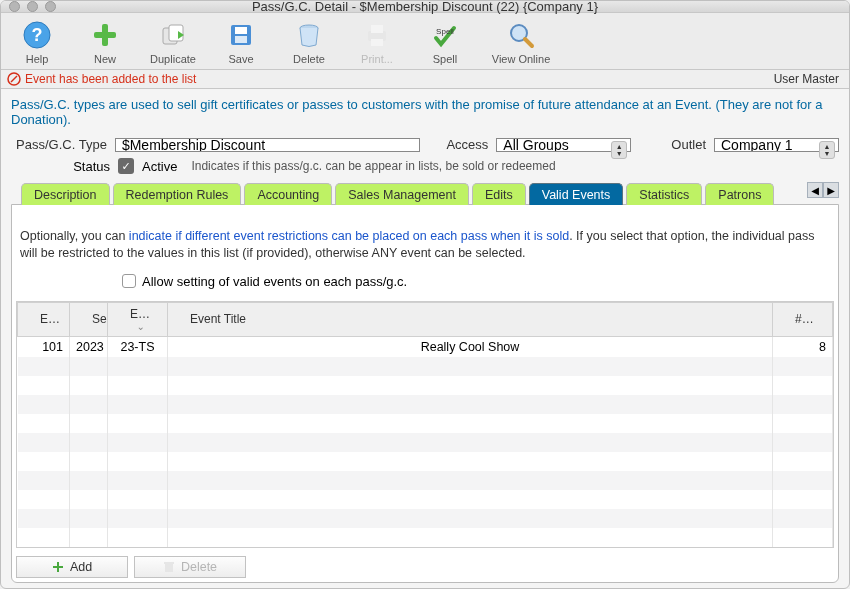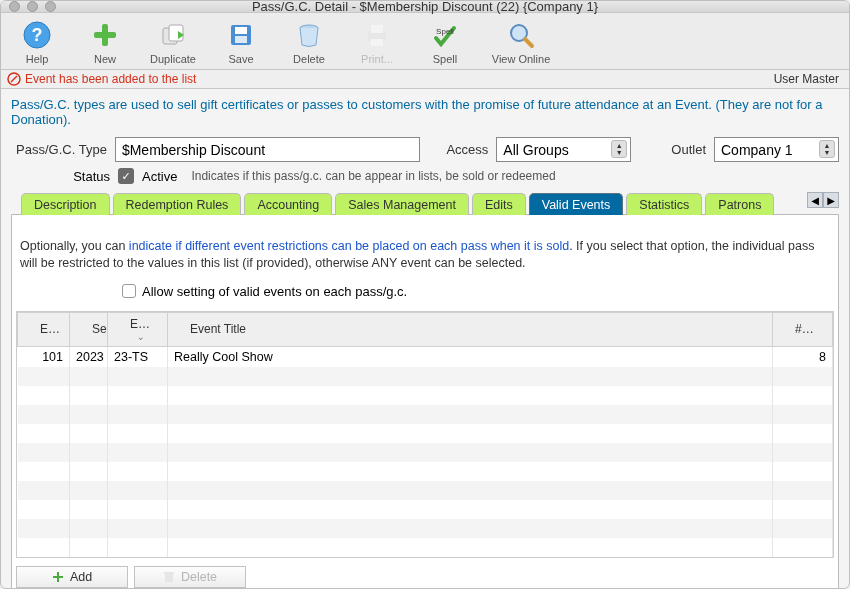--- a/index.html
+++ b/index.html
@@ -13,21 +13,21 @@
   .tbtn { display: flex; flex-direction: column; align-items: center; width: 56px; cursor: pointer; }
   .tbtn .ico { width: 32px; height: 32px; display: flex; align-items: center; justify-content: center; }
   .tbtn .lbl { font-size: 11px; color: #555; margin-top: 2px; }
   .tbtn.disabled .lbl { color: #bbb; }
   .statusrow { display: flex; align-items: center; justify-content: space-between; padding: 2px 10px 2px 6px; background: #efefef; border-bottom: 1px solid #c7c7c7; font-size: 12px; }
   .statusrow .msg { color: #d6301a; display: flex; align-items: center; gap: 4px; }
   .statusrow .user { color: #333; }
   .desc { padding: 8px 10px 6px 10px; color: #0369a1; }
   .formrow { display: flex; align-items: center; padding: 4px 10px; gap: 8px; }
   .formrow label { text-align: right; color: #333; }
-  .field { height: 25px; border: 1px solid #888; background: #fff; padding: 0 6px; font-size: 14px; }
+  .field { height: 14px; border: 1px solid #888; background: #fff; padding: 0 6px; font-size: 14px; }
   .select-wrap { position: relative; display: inline-flex; align-items: center; }
   .select-wrap .field { padding-right: 24px; }
   .select-arrows { position: absolute; right: 4px; top: 3px; width: 16px; height: 18px; background: #e0e0e0; border-radius: 3px; display: flex; flex-direction: column; align-items: center; justify-content: center; font-size: 7px; line-height: 7px; color: #333; border: 1px solid #bbb; }
   .statusline { display: flex; align-items: center; gap: 8px; padding: 2px 10px 8px 10px; }
   .statusline .lbl1 { width: 99px; text-align: right; }
   .chk { width: 16px; height: 16px; border-radius: 3px; background: #6a6a6a; color: #fff; display: inline-flex; align-items: center; justify-content: center; font-size: 11px; }
   .hint { color: #555; font-size: 12px; }
   .tabs-wrap { position: relative; padding: 0 10px; }
   .tabs { display: flex; gap: 3px; padding-left: 10px; }
   .tab { padding: 4px 12px 3px 12px; background: #bef264; border: 1px solid #bbb; border-bottom: none; border-radius: 5px 5px 0 0; font-size: 12.5px; color: #333; cursor: pointer; position: relative; top: 1px; }
@@ -35,21 +35,21 @@
   .tab-arrows { position: absolute; right: 10px; top: 0; display: flex; }
   .tab-arrows .arr { width: 16px; height: 16px; background: #dadee2; border: 1px solid #a6b0bb; display: flex; align-items: center; justify-content: center; font-size: 10px; }
   .panel { margin: 0 10px; border: 1px solid #bbb; border-radius: 0 0 6px 6px; background: #fff; }
   .panel-desc { padding: 6px 8px 4px 8px; font-size: 12.5px; color: #333; line-height: 1.35; }
   .panel-desc .bluelink { color: #1a55cc; }
   .allowrow { display: flex; align-items: center; gap: 6px; padding: 8px 8px 8px 110px; }
   .open-chk { width: 14px; height: 14px; border: 1px solid #999; border-radius: 3px; background: #fff; }
   .grid-wrap { margin: 4px 4px; border: 1px solid #ccc; }
   .grid { width: 100%; border-collapse: collapse; table-layout: fixed; }
   .grid th { background: #efefef; border: 1px solid #d0d0d0; font-weight: 400; font-size: 12px; padding: 4px 22px; text-align: left; color: #333; height: 22px; overflow: hidden; white-space: nowrap; text-overflow: ellipsis; }
-  .grid td { border-right: 1px solid #e5e5e5; font-size: 12.5px; padding: 3px 6px; height: 19px; overflow: hidden; white-space: nowrap; }
+  .grid td { border-right: 1px solid #e5e5e5; font-size: 12.5px; padding: 3px 6px; height: 19px; overflow: hidden; white-space: nowrap; text-align: center; }
   .grid tr.alt td { background: #f4f4f5; }
   .grid .num { text-align: right; }
   .grid .dd::after { content: "⌄"; float: right; color: #888; font-size: 10px; }
   .btnbar { display: flex; gap: 6px; padding: 4px; }
   .bbtn { width: 112px; height: 22px; border: 1px solid #c2c2c2; background: linear-gradient(#fdfdfd,#ededed); border-radius: 0; display: flex; align-items: center; justify-content: center; gap: 6px; font-size: 12.5px; color: #333; cursor: pointer; }
   .bbtn.disabled { color: #b5b5b5; }
   .svgicon { display: block; }
 </style>
 </head>
 <body>

